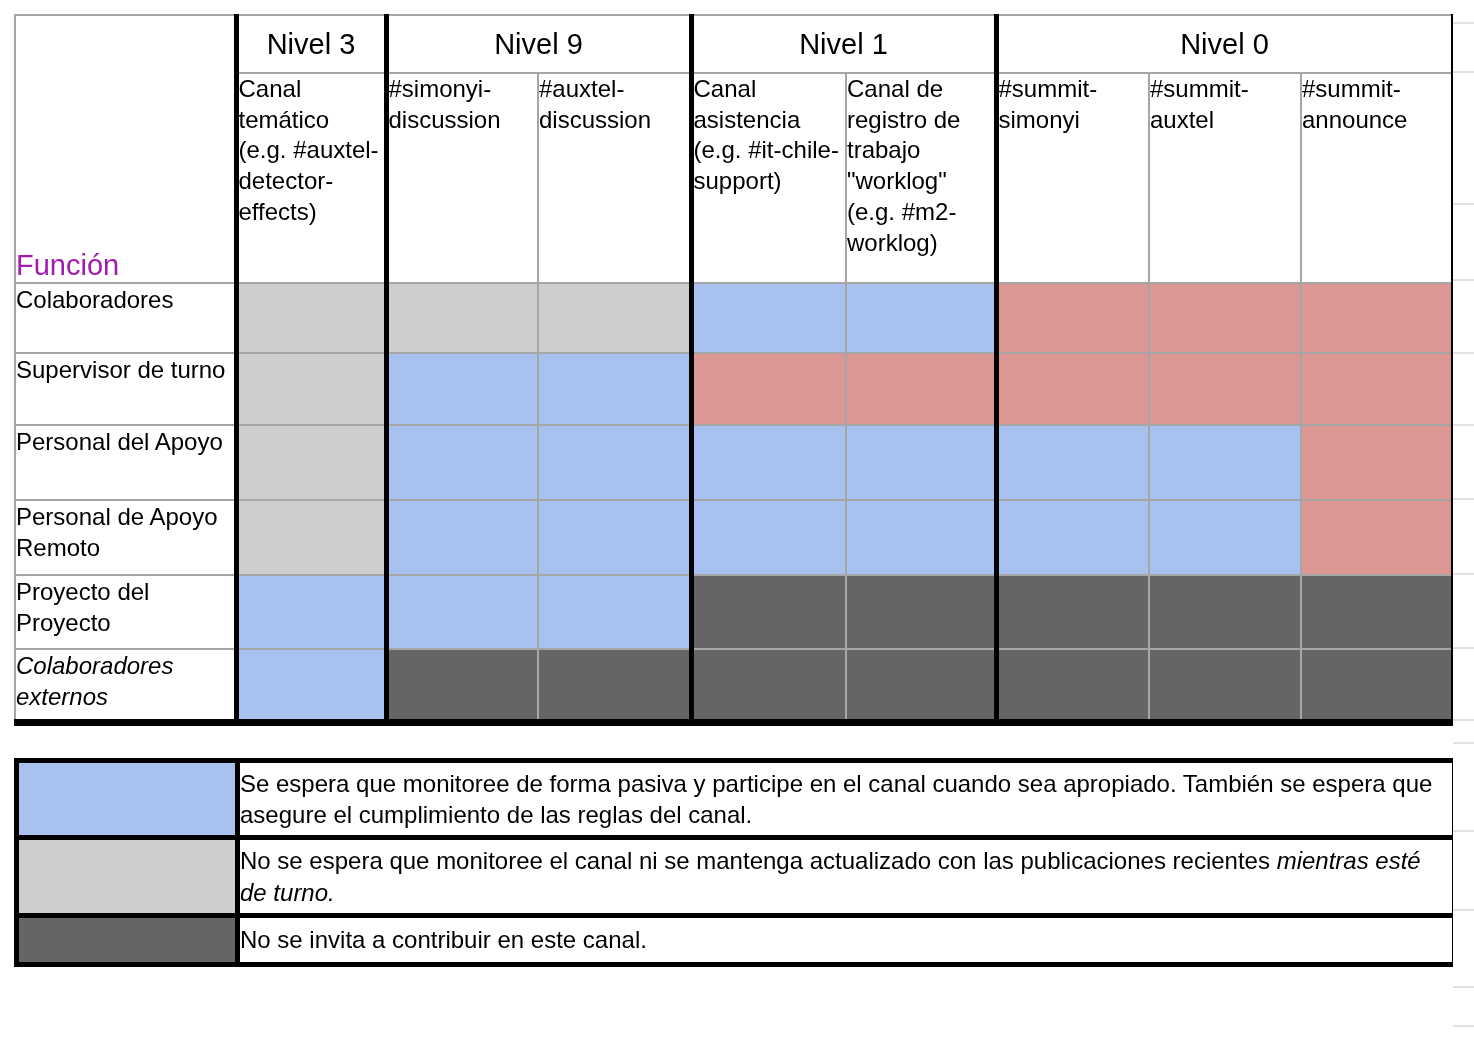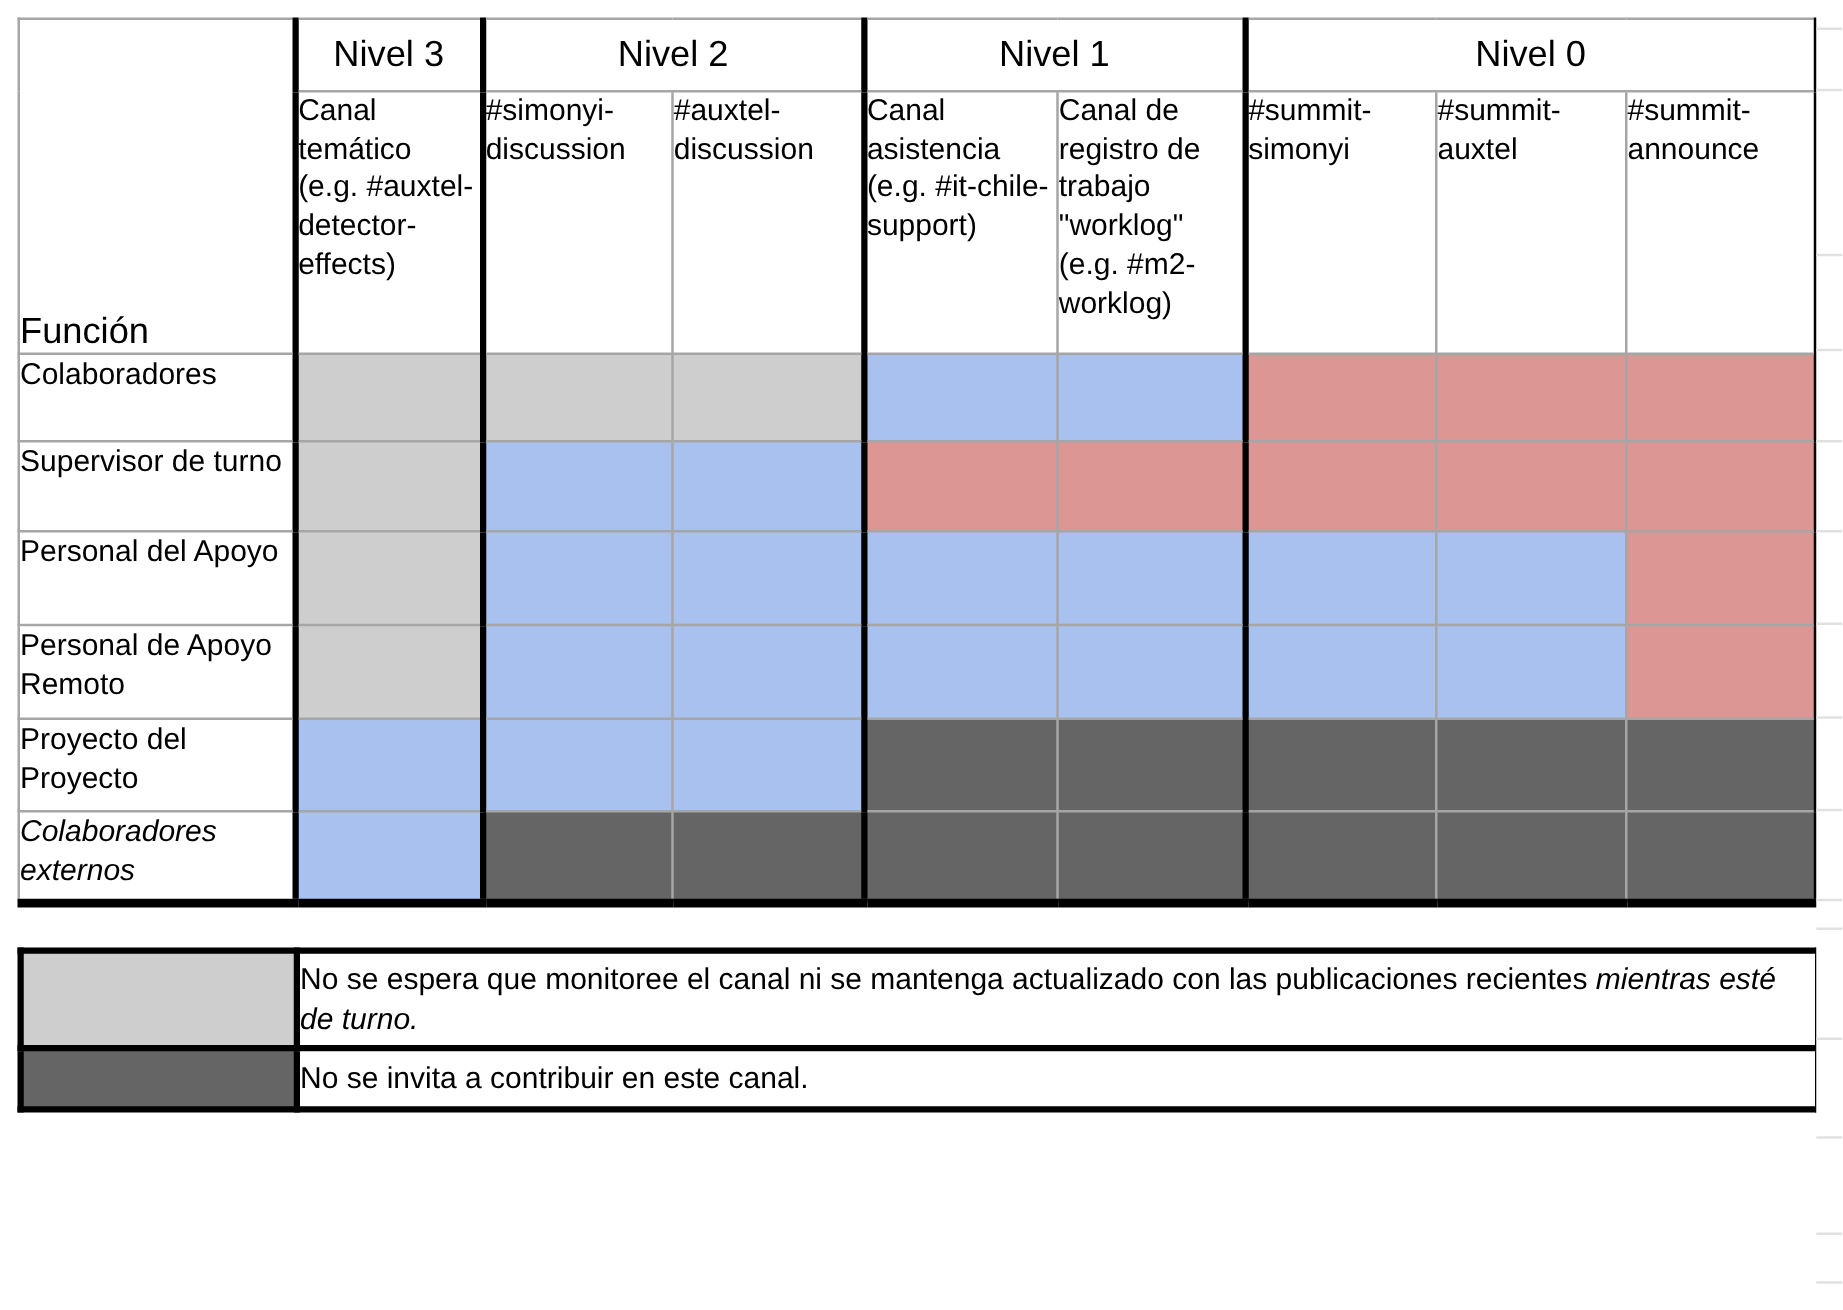--- a/index.html
+++ b/index.html
@@ -30,21 +30,21 @@
     color: #000;
   }
   .corner {
     border: none;
     border-right: 5px solid #000;
     border-bottom: 7px solid #000;
     background: #fff;
     vertical-align: bottom; text-align: left;
     padding: 0 0 10px 30px;
     font-size: 29px; font-weight: bold;
-    color: #000000;
+    color: #a21caf;
   }
   .chan {
     border-bottom: 7px solid #000;
     background: #fff;
     vertical-align: top; text-align: left;
     padding: 8px 4px 0 7px;
     font-size: 24px; line-height: 1.28;
     color: #000;
     overflow-wrap: break-word;
   }
@@ -101,21 +101,21 @@
       <col style="width:155px">
         <col style="width:150px">
       <col style="width:153px">
         <col style="width:152px">
         <col style="width:152px">
     </colgroup>
     <tbody>
       <tr style="height:58px">
         <td class="corner" rowspan="2">Función</td>
         <th class="lvl blk-l blk-r">Nivel 3</th>
-        <th class="lvl blk-r" colspan="2">Nivel 2</th>
+        <th class="lvl blk-r" colspan="2">Nivel 9</th>
         <th class="lvl blk-r" colspan="2">Nivel 1</th>
         <th class="lvl blk-r" colspan="3">Nivel 0</th>
       </tr>
       <tr style="height:210px">
         <td class="chan blk-l">Canal temático (e.g. #auxtel-detector-effects)</td>
         <td class="chan blk-l">#simonyi-discussion</td>
         <td class="chan">#auxtel-discussion</td>
         <td class="chan blk-l">Canal asistencia (e.g. #it-chile-support)</td>
         <td class="chan">Canal de registro de trabajo "worklog" (e.g. #m2-worklog)</td>
         <td class="chan blk-l">#summit-simonyi</td>
@@ -191,20 +191,24 @@
       </tr>
     </tbody>
   </table>
 
   <table class="legend">
     <colgroup>
         <col style="width:221px">
         <col style="width:1217px">
       </colgroup>
     <tbody>
+      <tr style="height:77px">
+        <td style="background: rgb(169, 193, 238);"></td>
+        <td class="lg-tx"><span>Se espera que monitoree de forma pasiva y participe en el canal cuando sea apropiado. También se espera que asegure el cumplimiento de las reglas del canal.</span><em></em></td>
+      </tr>
       <tr style="height:78px">
         <td style="background: rgb(206, 206, 206);"></td>
         <td class="lg-tx"><span>No se espera que monitoree el canal ni se mantenga actualizado con las publicaciones recientes </span><em>mientras esté de turno.</em></td>
       </tr>
       <tr style="height:49px">
         <td style="background: rgb(101, 101, 101);"></td>
         <td class="lg-tx"><span>No se invita a contribuir en este canal.</span><em></em></td>
       </tr>
     </tbody>
   </table>

